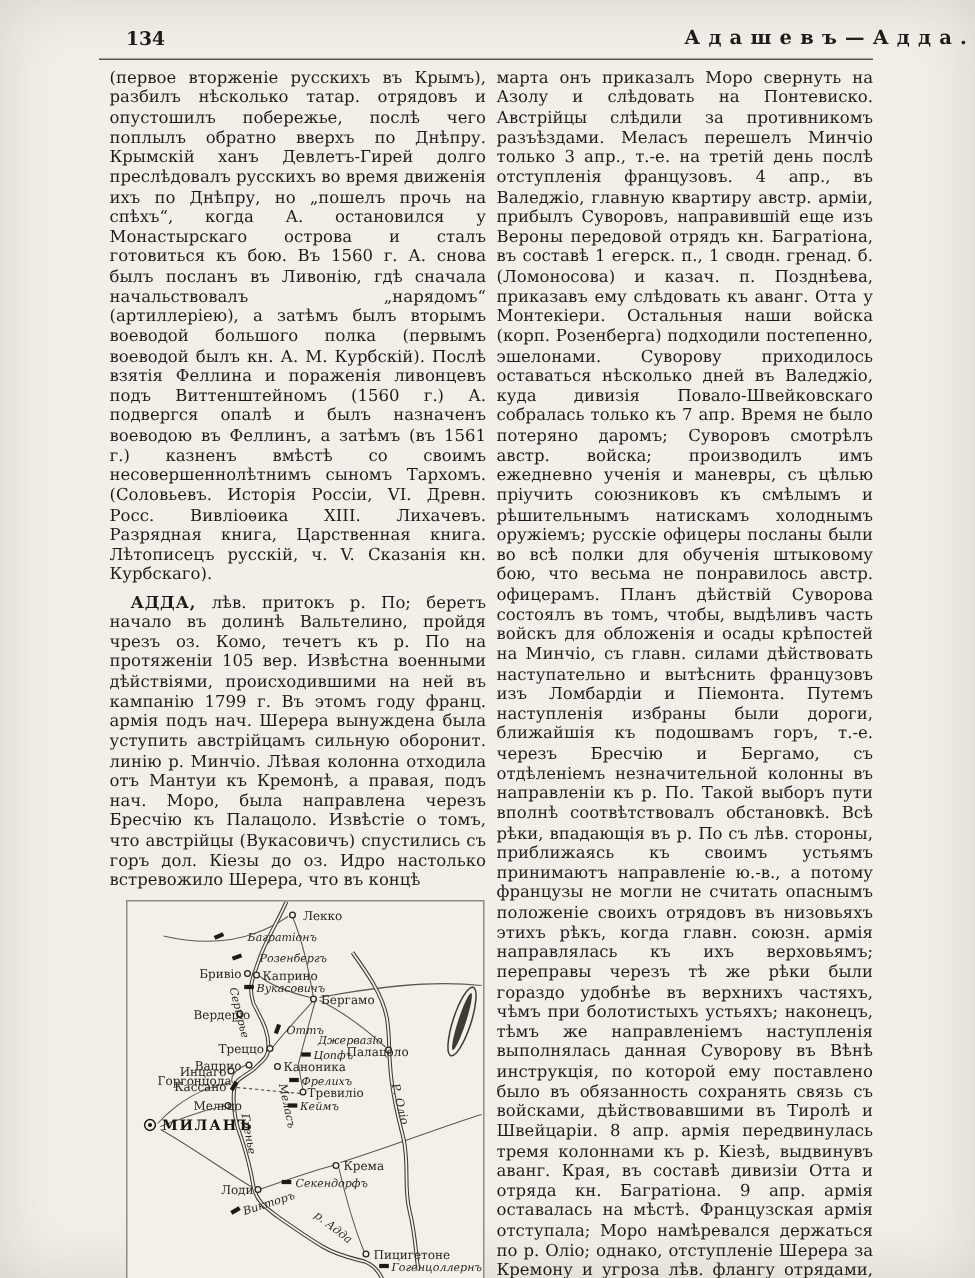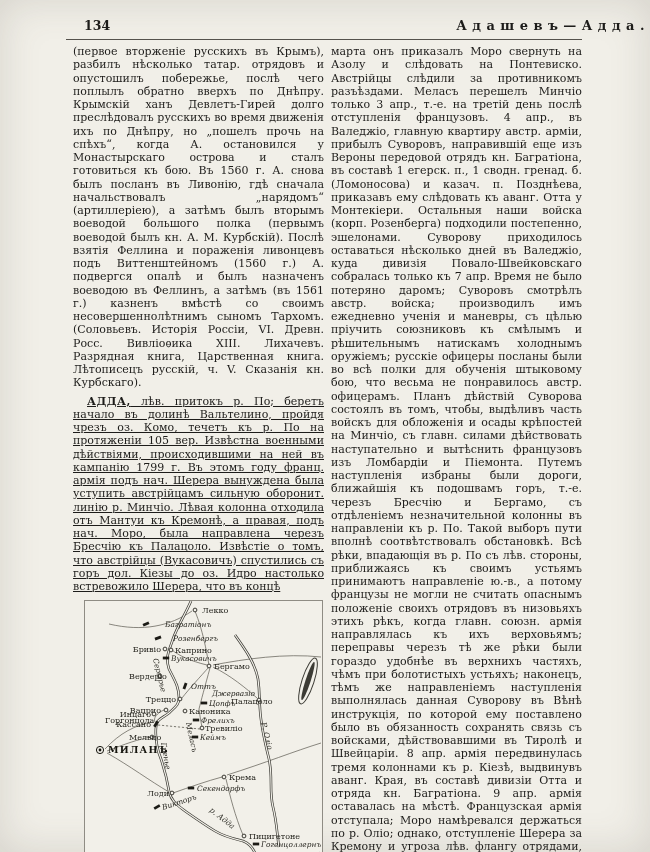--- a/index.html
+++ b/index.html
@@ -14,21 +14,21 @@
     box-shadow:inset 0 0 40px rgba(90,85,70,.18);
   }
   .hdr-row{position:absolute;top:18px;left:0;width:650px;height:18px;}
   .page-num{position:absolute;left:84px;top:0;font-size:12.5px;font-weight:bold;}
   .hdr-title{position:absolute;left:0;right:0;text-align:right;top:0;
     font-size:13px;font-weight:bold;letter-spacing:.42em;}
   .hdr-rule{position:absolute;top:39px;left:66px;width:516px;border-top:1px solid #55524c;}
   .col{position:absolute;top:45px;width:251px;font-size:11px;line-height:13.25px;
     text-align:justify;text-justify:inter-word;}
   .col p{margin:0;padding:0;}
-  .col p.entry{margin-top:5px;text-indent:14px;text-decoration:underline;}
+  .col p.entry{margin-top:5px;text-indent:14px;}
   .lead{font-weight:bold;letter-spacing:.5px;}
   #leftcol{left:73px;}
   #rightcol{left:331px;}
   .map-fig{margin:7px 0 0 11px;width:239px;}
   .map-frame{border:1px solid #8f8c84;background:#f2f0e9;}
   svg text{font-family:"DejaVu Serif", serif;}
   svg .town{font-size:8px;fill:#26251f;}
   svg .unit{font-size:7.4px;font-style:italic;fill:#26251f;}
   svg .river{font-size:7.6px;font-style:italic;fill:#34332c;}
   svg .city{font-size:9.5px;font-weight:bold;letter-spacing:1.2px;fill:#16150f;}

